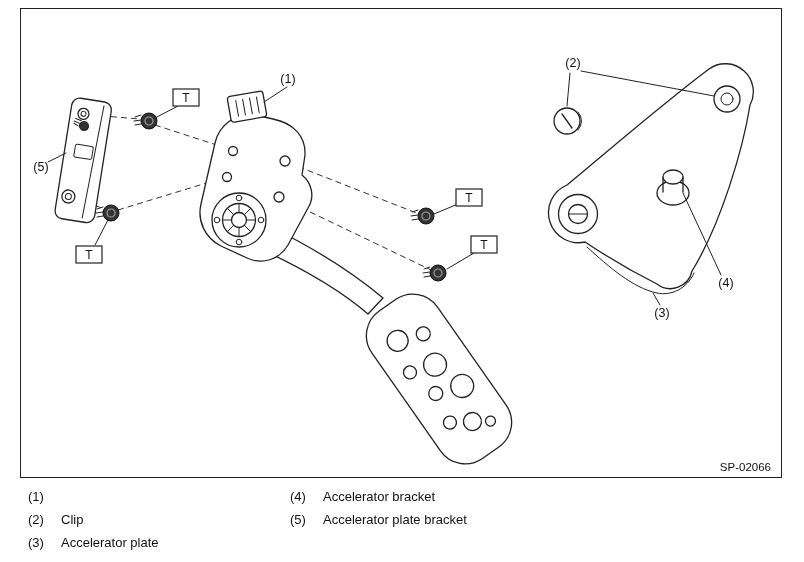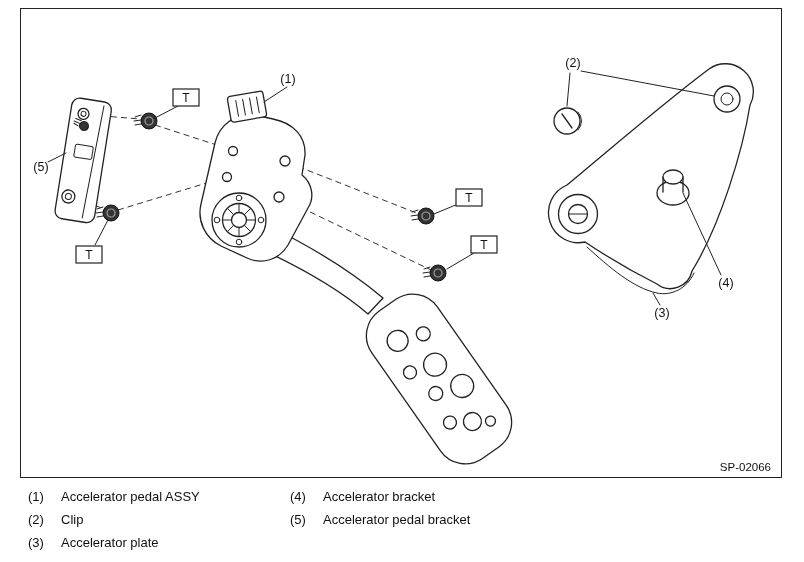--- a/index.html
+++ b/index.html
@@ -187,34 +187,33 @@
     <text class="callout" x="20" y="162" text-anchor="middle">(5)</text>
 
     <text class="code" x="750" y="462" text-anchor="end">SP-02066</text>
   </svg>
 </div>
 
 <div class="legend">
   <div class="legend-col col1">
     <div class="legend-item">
       <span class="num">(1)</span>
-      <span class="lbl">Accelerator pedal ASSY</span>
     </div>
     <div class="legend-item">
       <span class="num">(2)</span>
       <span class="lbl">Clip</span>
     </div>
     <div class="legend-item">
       <span class="num">(3)</span>
       <span class="lbl">Accelerator plate</span>
     </div>
   </div>
   <div class="legend-col col2">
     <div class="legend-item">
       <span class="num">(4)</span>
       <span class="lbl">Accelerator bracket</span>
     </div>
     <div class="legend-item">
       <span class="num">(5)</span>
-      <span class="lbl">Accelerator pedal bracket</span>
+      <span class="lbl">Accelerator plate bracket</span>
     </div>
   </div>
 </div>
 
 </body></html>

